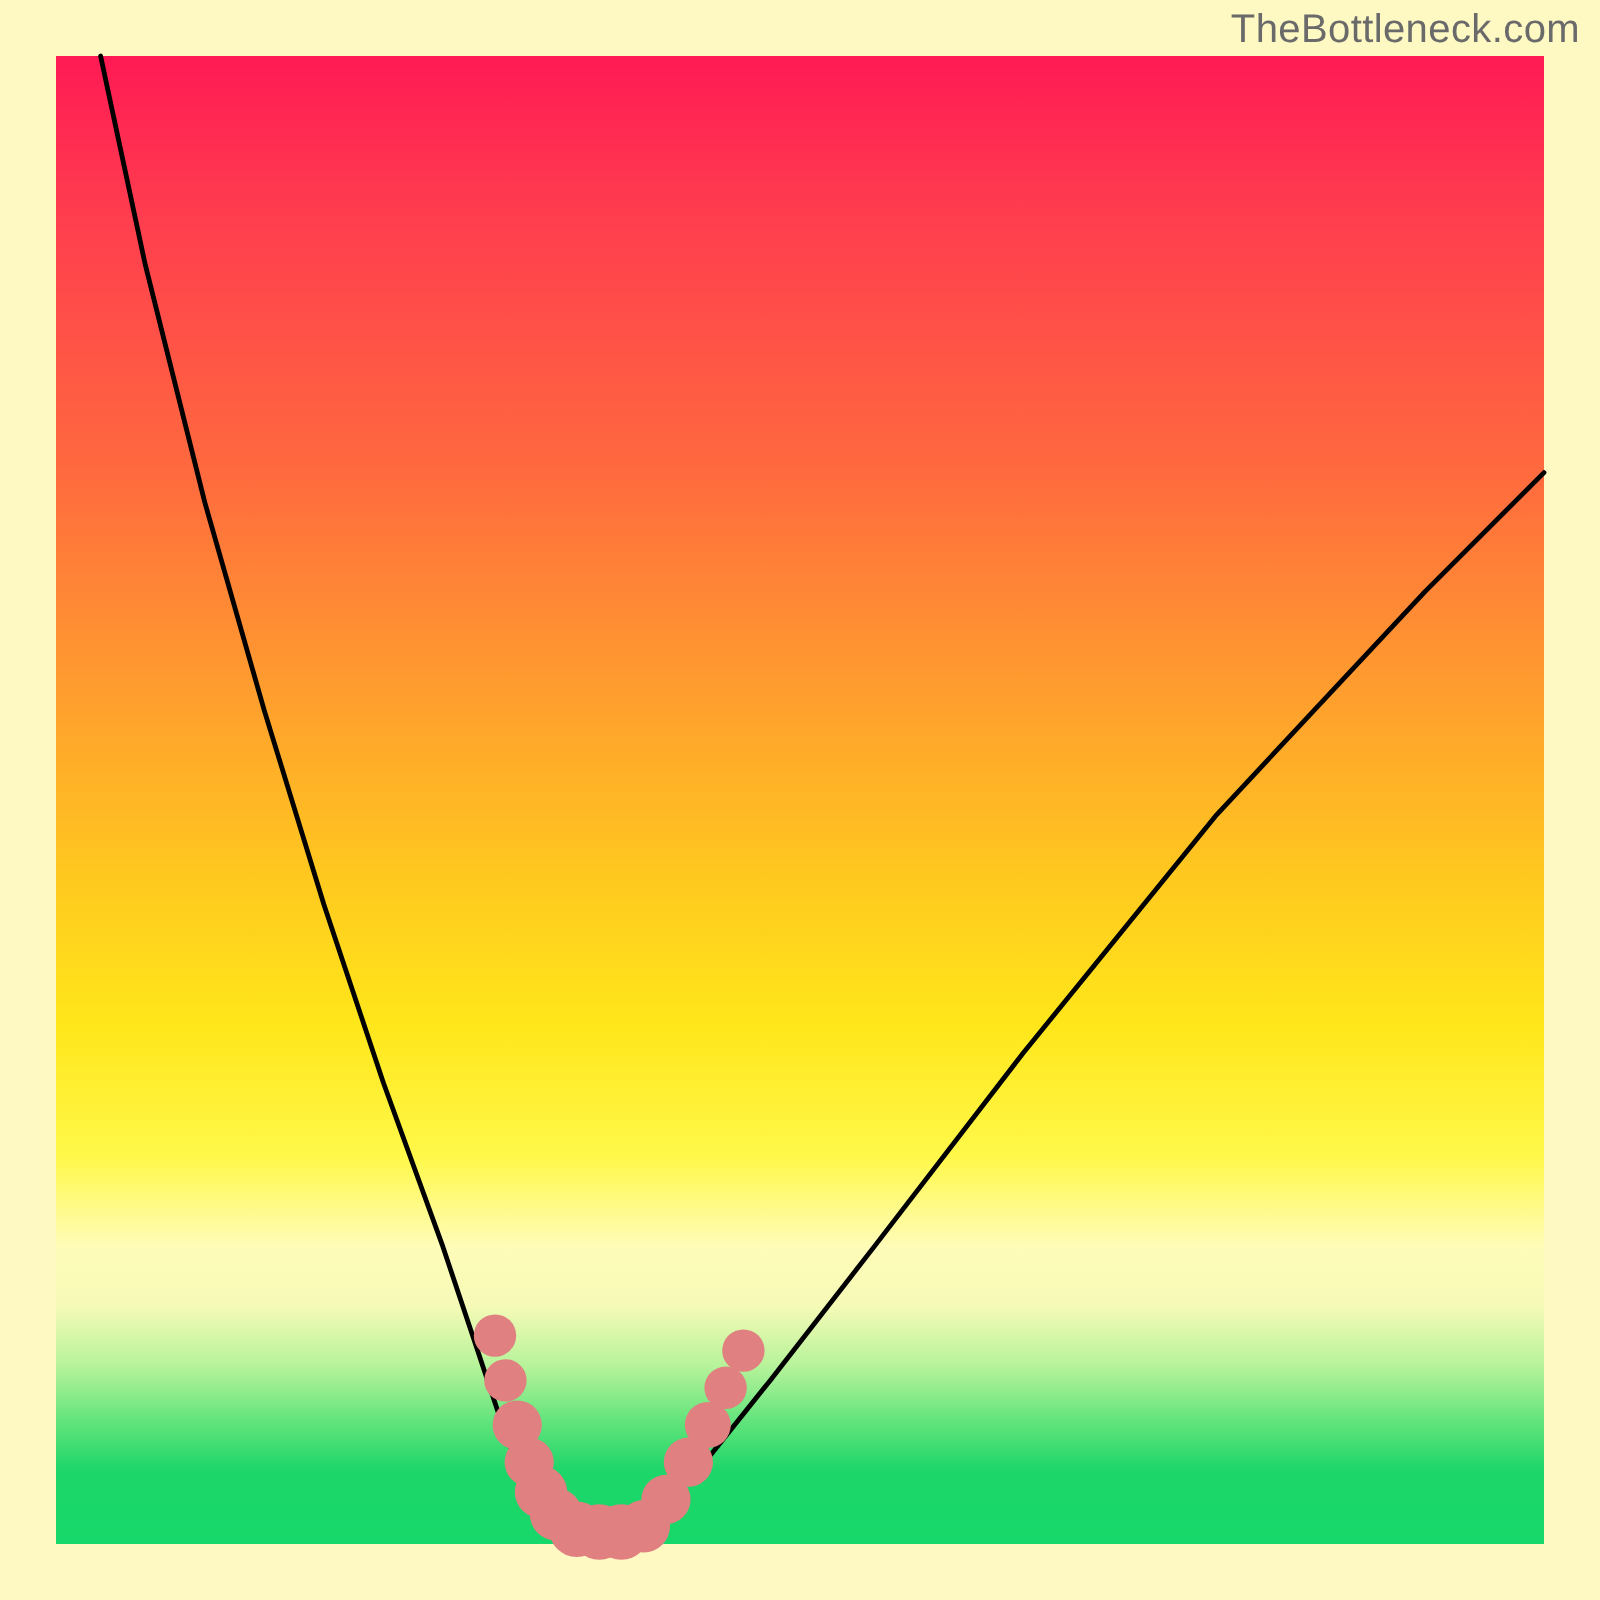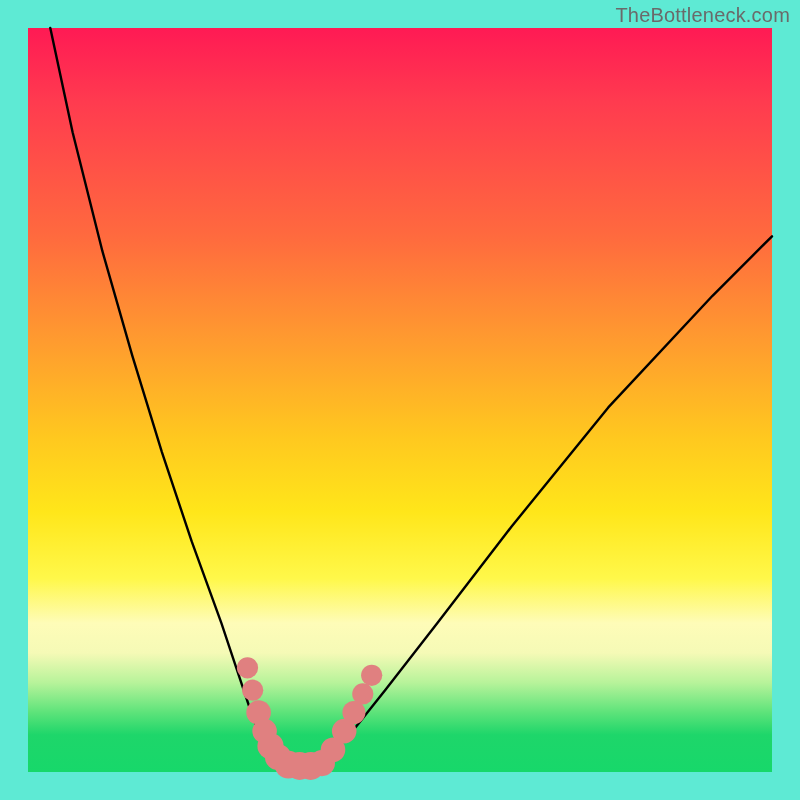--- a/index.html
+++ b/index.html
@@ -10,21 +10,21 @@
     background: #000;
     overflow: hidden;
     font-family: Arial, Helvetica, sans-serif;
   }
   .frame {
     position: absolute;
     top: 0;
     left: 0;
     width: 800px;
     height: 800px;
-    background: #5eead4;
+    background: #fef9c3;
   }
   .plot {
     position: absolute;
     top: 28px;
     left: 28px;
     width: 744px;
     height: 744px;
     
     background: linear-gradient(
       to bottom,

